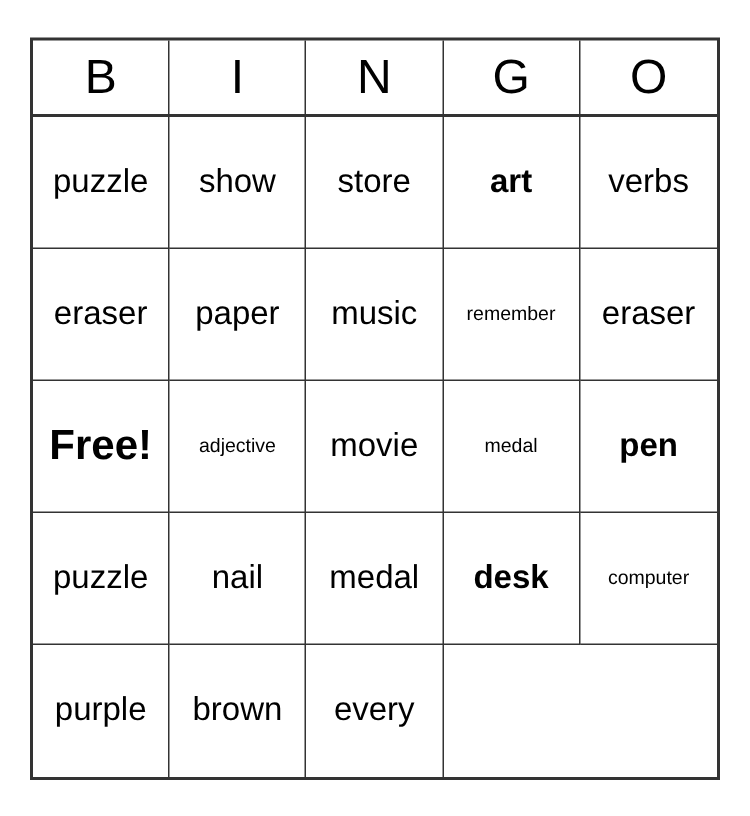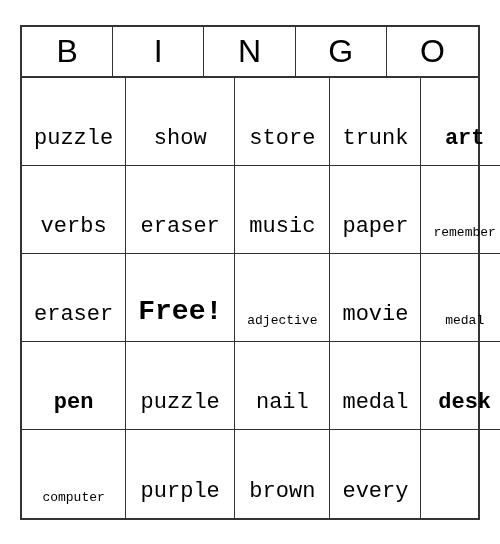--- a/index.html
+++ b/index.html
@@ -45,26 +45,25 @@
     .bingo-grid {
       display: grid;
       grid-template-columns: repeat(5, 1fr);
       grid-template-rows: repeat(5, 1fr);
     }
 
     .bingo-cell {
       border-right: 1px solid #333;
       border-bottom: 1px solid #333;
       display: flex;
-      align-items: flex-end;
+      align-items: center;
       justify-content: center;
       min-height: 88px;
       text-align: center;
-      padding: 12px;
-      font-family: Liberation Mono, monospace;
+      padding: 0;
     }
 
     .bingo-cell:nth-child(5n) {
       border-right: none;
     }
 
     .bingo-cell:nth-child(n+21) {
       border-bottom: none;
     }
 
@@ -106,36 +105,33 @@
   <div class="bingo-cell">
         <span class="cell-text medium">puzzle</span>
       </div>
       <div class="bingo-cell">
         <span class="cell-text medium">show</span>
       </div>
       <div class="bingo-cell">
         <span class="cell-text medium">store</span>
       </div>
       <div class="bingo-cell">
-        <span class="cell-text medium">trunk</span>
-      </div>
-      <div class="bingo-cell">
         <span class="cell-text large">art</span>
       </div>
       <div class="bingo-cell">
         <span class="cell-text medium">verbs</span>
       </div>
       <div class="bingo-cell">
         <span class="cell-text medium">eraser</span>
       </div>
       <div class="bingo-cell">
-        <span class="cell-text medium">music</span>
+        <span class="cell-text medium">paper</span>
       </div>
       <div class="bingo-cell">
-        <span class="cell-text medium">paper</span>
+        <span class="cell-text medium">music</span>
       </div>
       <div class="bingo-cell">
         <span class="cell-text small">remember</span>
       </div>
       <div class="bingo-cell">
         <span class="cell-text medium">eraser</span>
       </div>
       <div class="bingo-cell">
         <span class="cell-text free">Free!</span>
       </div>

